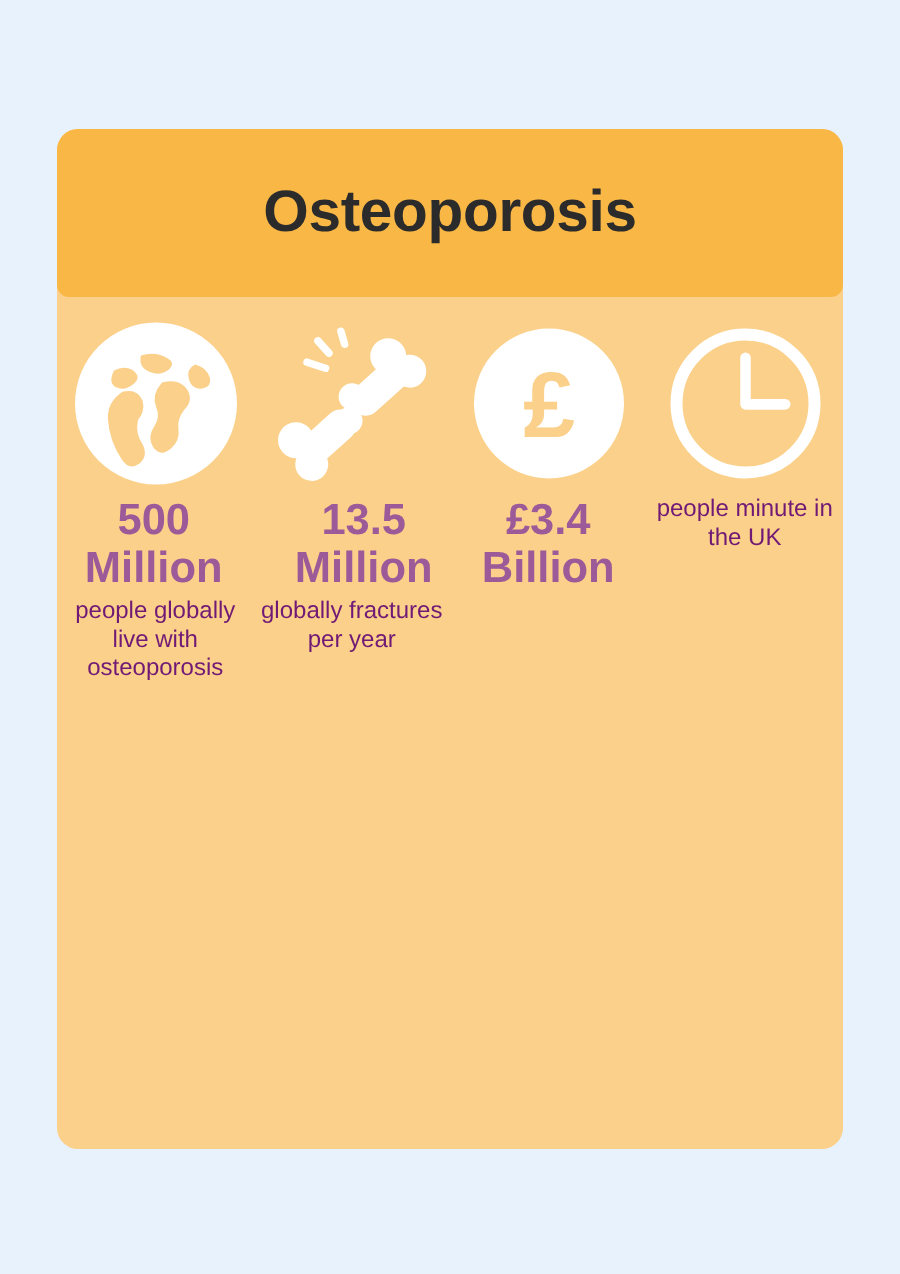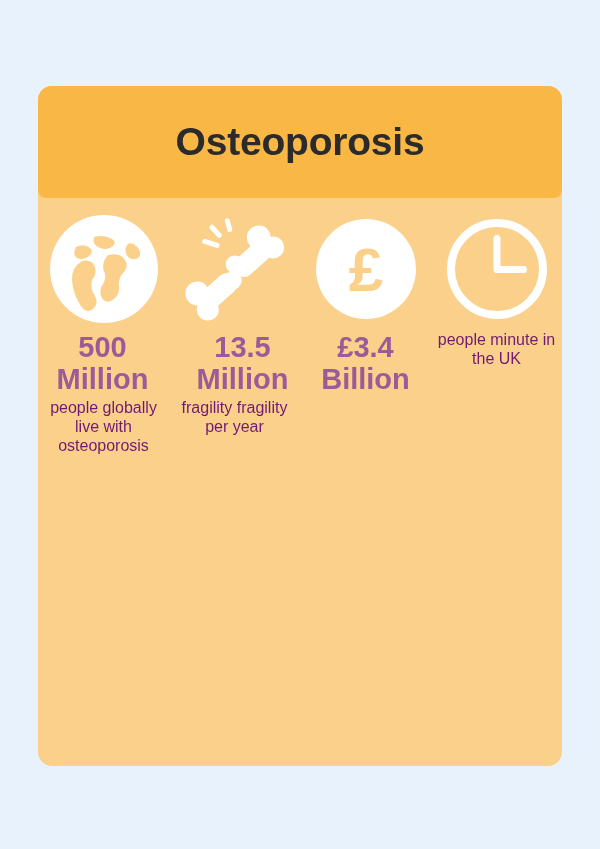--- a/index.html
+++ b/index.html
@@ -144,21 +144,21 @@
               <circle cx="66" cy="80" r="9"></circle>
             </g>
 
             <rect x="32" y="28" width="18" height="5" rx="2.5" transform="rotate(18 41 30)"></rect>
             <rect x="38" y="16" width="16" height="5" rx="2.5" transform="rotate(48 46 18)"></rect>
             <rect x="52" y="10" width="14" height="5" rx="2.5" transform="rotate(74 59 12)"></rect>
           </g>
         </svg>
       </div>
       <div class="stat-value">13.5 Million</div>
-      <div class="stat-label">fragility fragility per year</div>
+      <div class="stat-label">globally fractures per year</div>
     </div>
 
     <div class="cell cell-coin">
       <div class="icon-wrap">
         <svg width="112" height="112" viewBox="0 0 112 112" aria-hidden="true">
           <circle cx="56" cy="56" r="50" fill="#ffffff"></circle>
           <text x="56" y="78" text-anchor="middle" font-family="Liberation Sans, sans-serif" font-size="62" font-weight="bold" fill="#fbd08a">£</text>
         </svg>
       </div>
       <div class="stat-value">£3.4 Billion</div>

